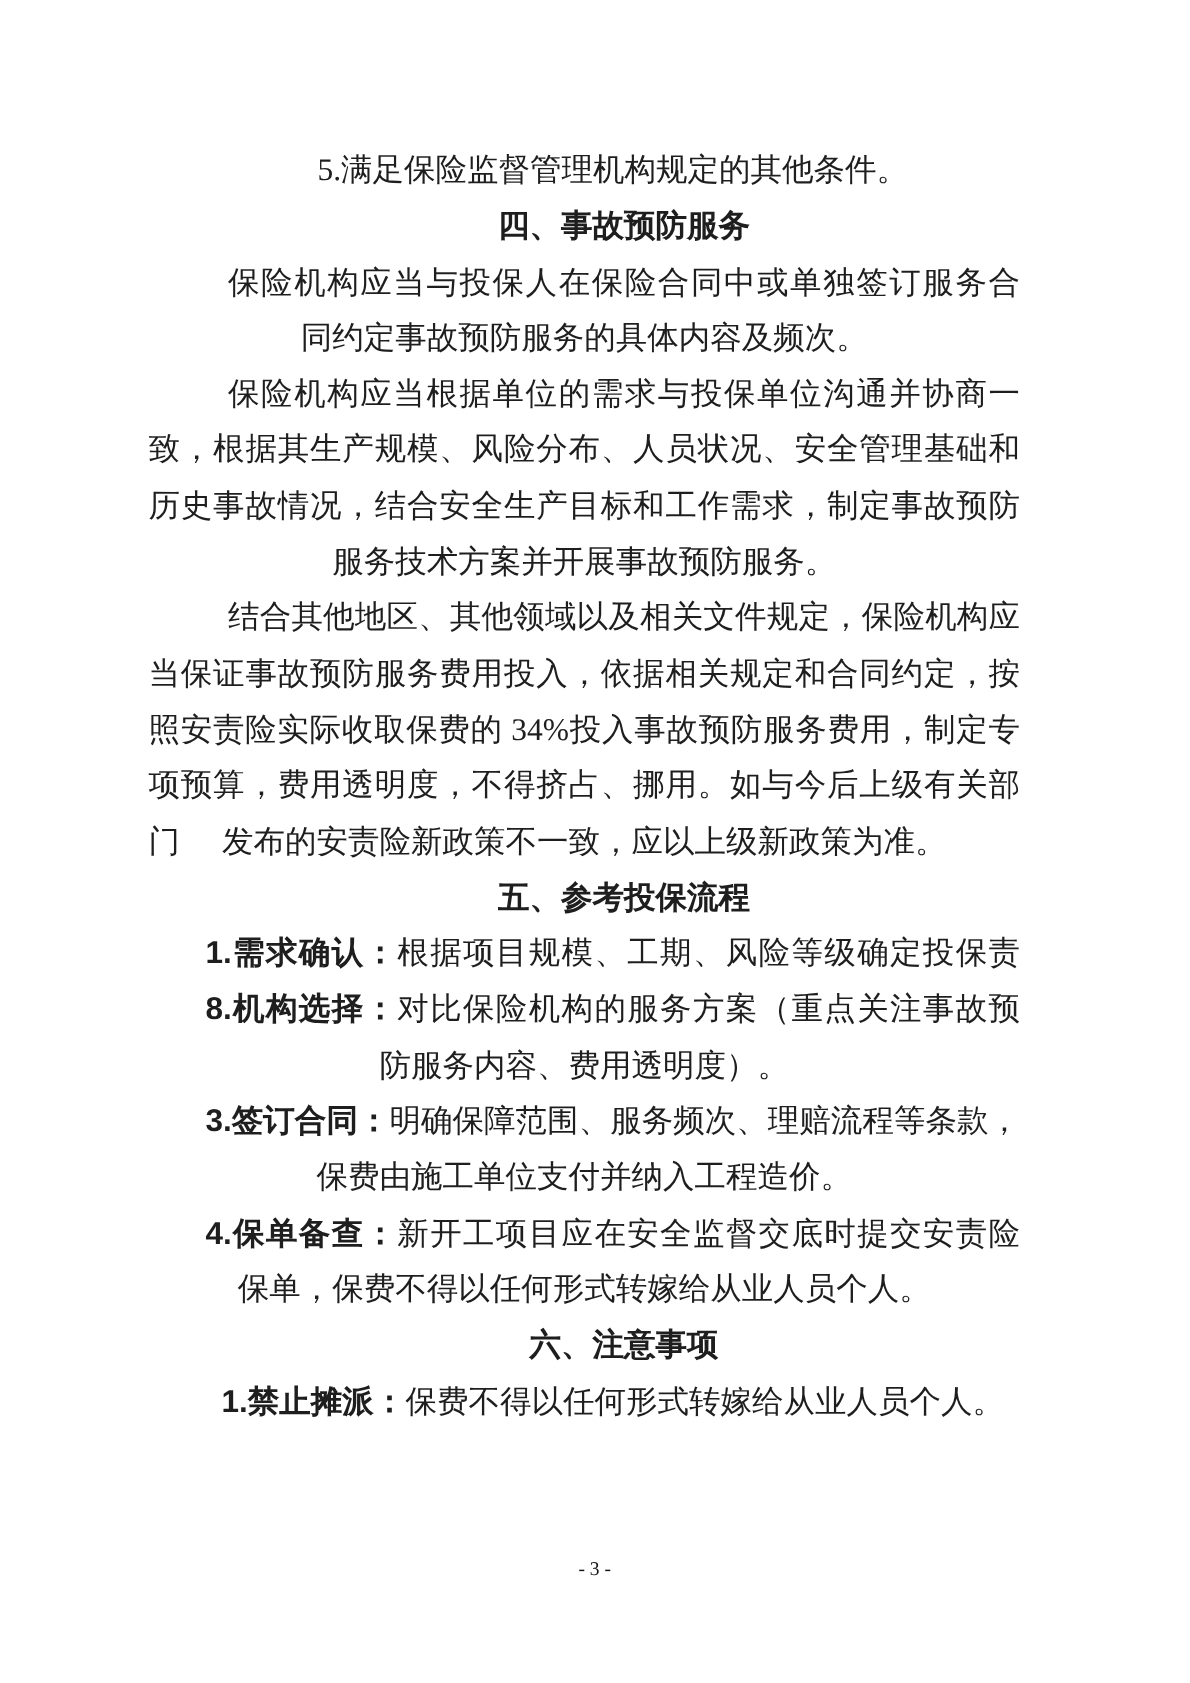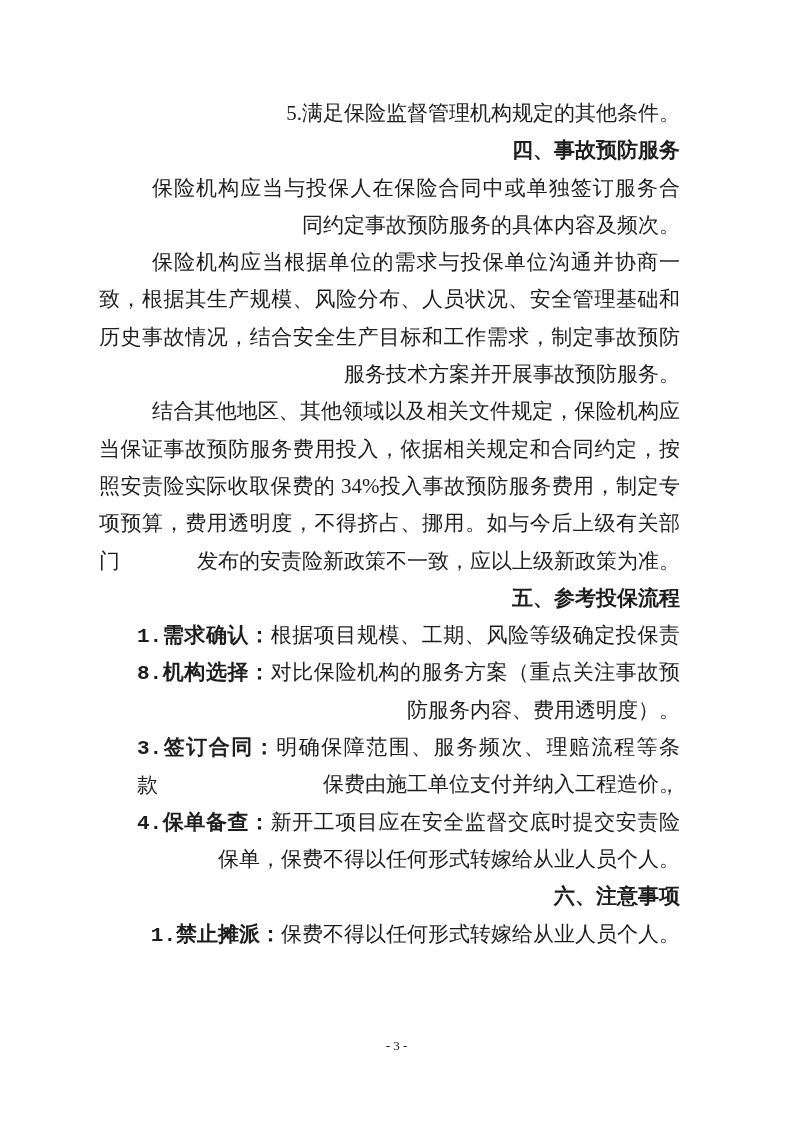--- a/index.html
+++ b/index.html
@@ -19,35 +19,35 @@
   .content {
     position: absolute;
     left: 99px;
     top: 95px;
     width: 581px;
   }
   .line {
     font-size: 21px;
     line-height: 37.3px;
     height: 37.3px;
-    text-align: right;
+    text-align: center;
     white-space: nowrap;
   }
   .line.j {
     white-space: normal;
     text-align: justify;
     text-align-last: justify;
     text-justify: inter-character;
   }
   .line.ind-c { padding-left: 53px; }
   .line.ind-n { padding-left: 38px; }
   .line.heading .seg,
   .seg.b {
     font-weight: bold;
-    font-family: Liberation Mono, monospace;
+    font-family: Liberation Sans, sans-serif;
   }
   .footer {
     position: absolute;
     left: 0;
     top: 1037px;
     width: 793px;
     text-align: center;
     font-size: 13px;
     line-height: 18px;
     color: #141414;

